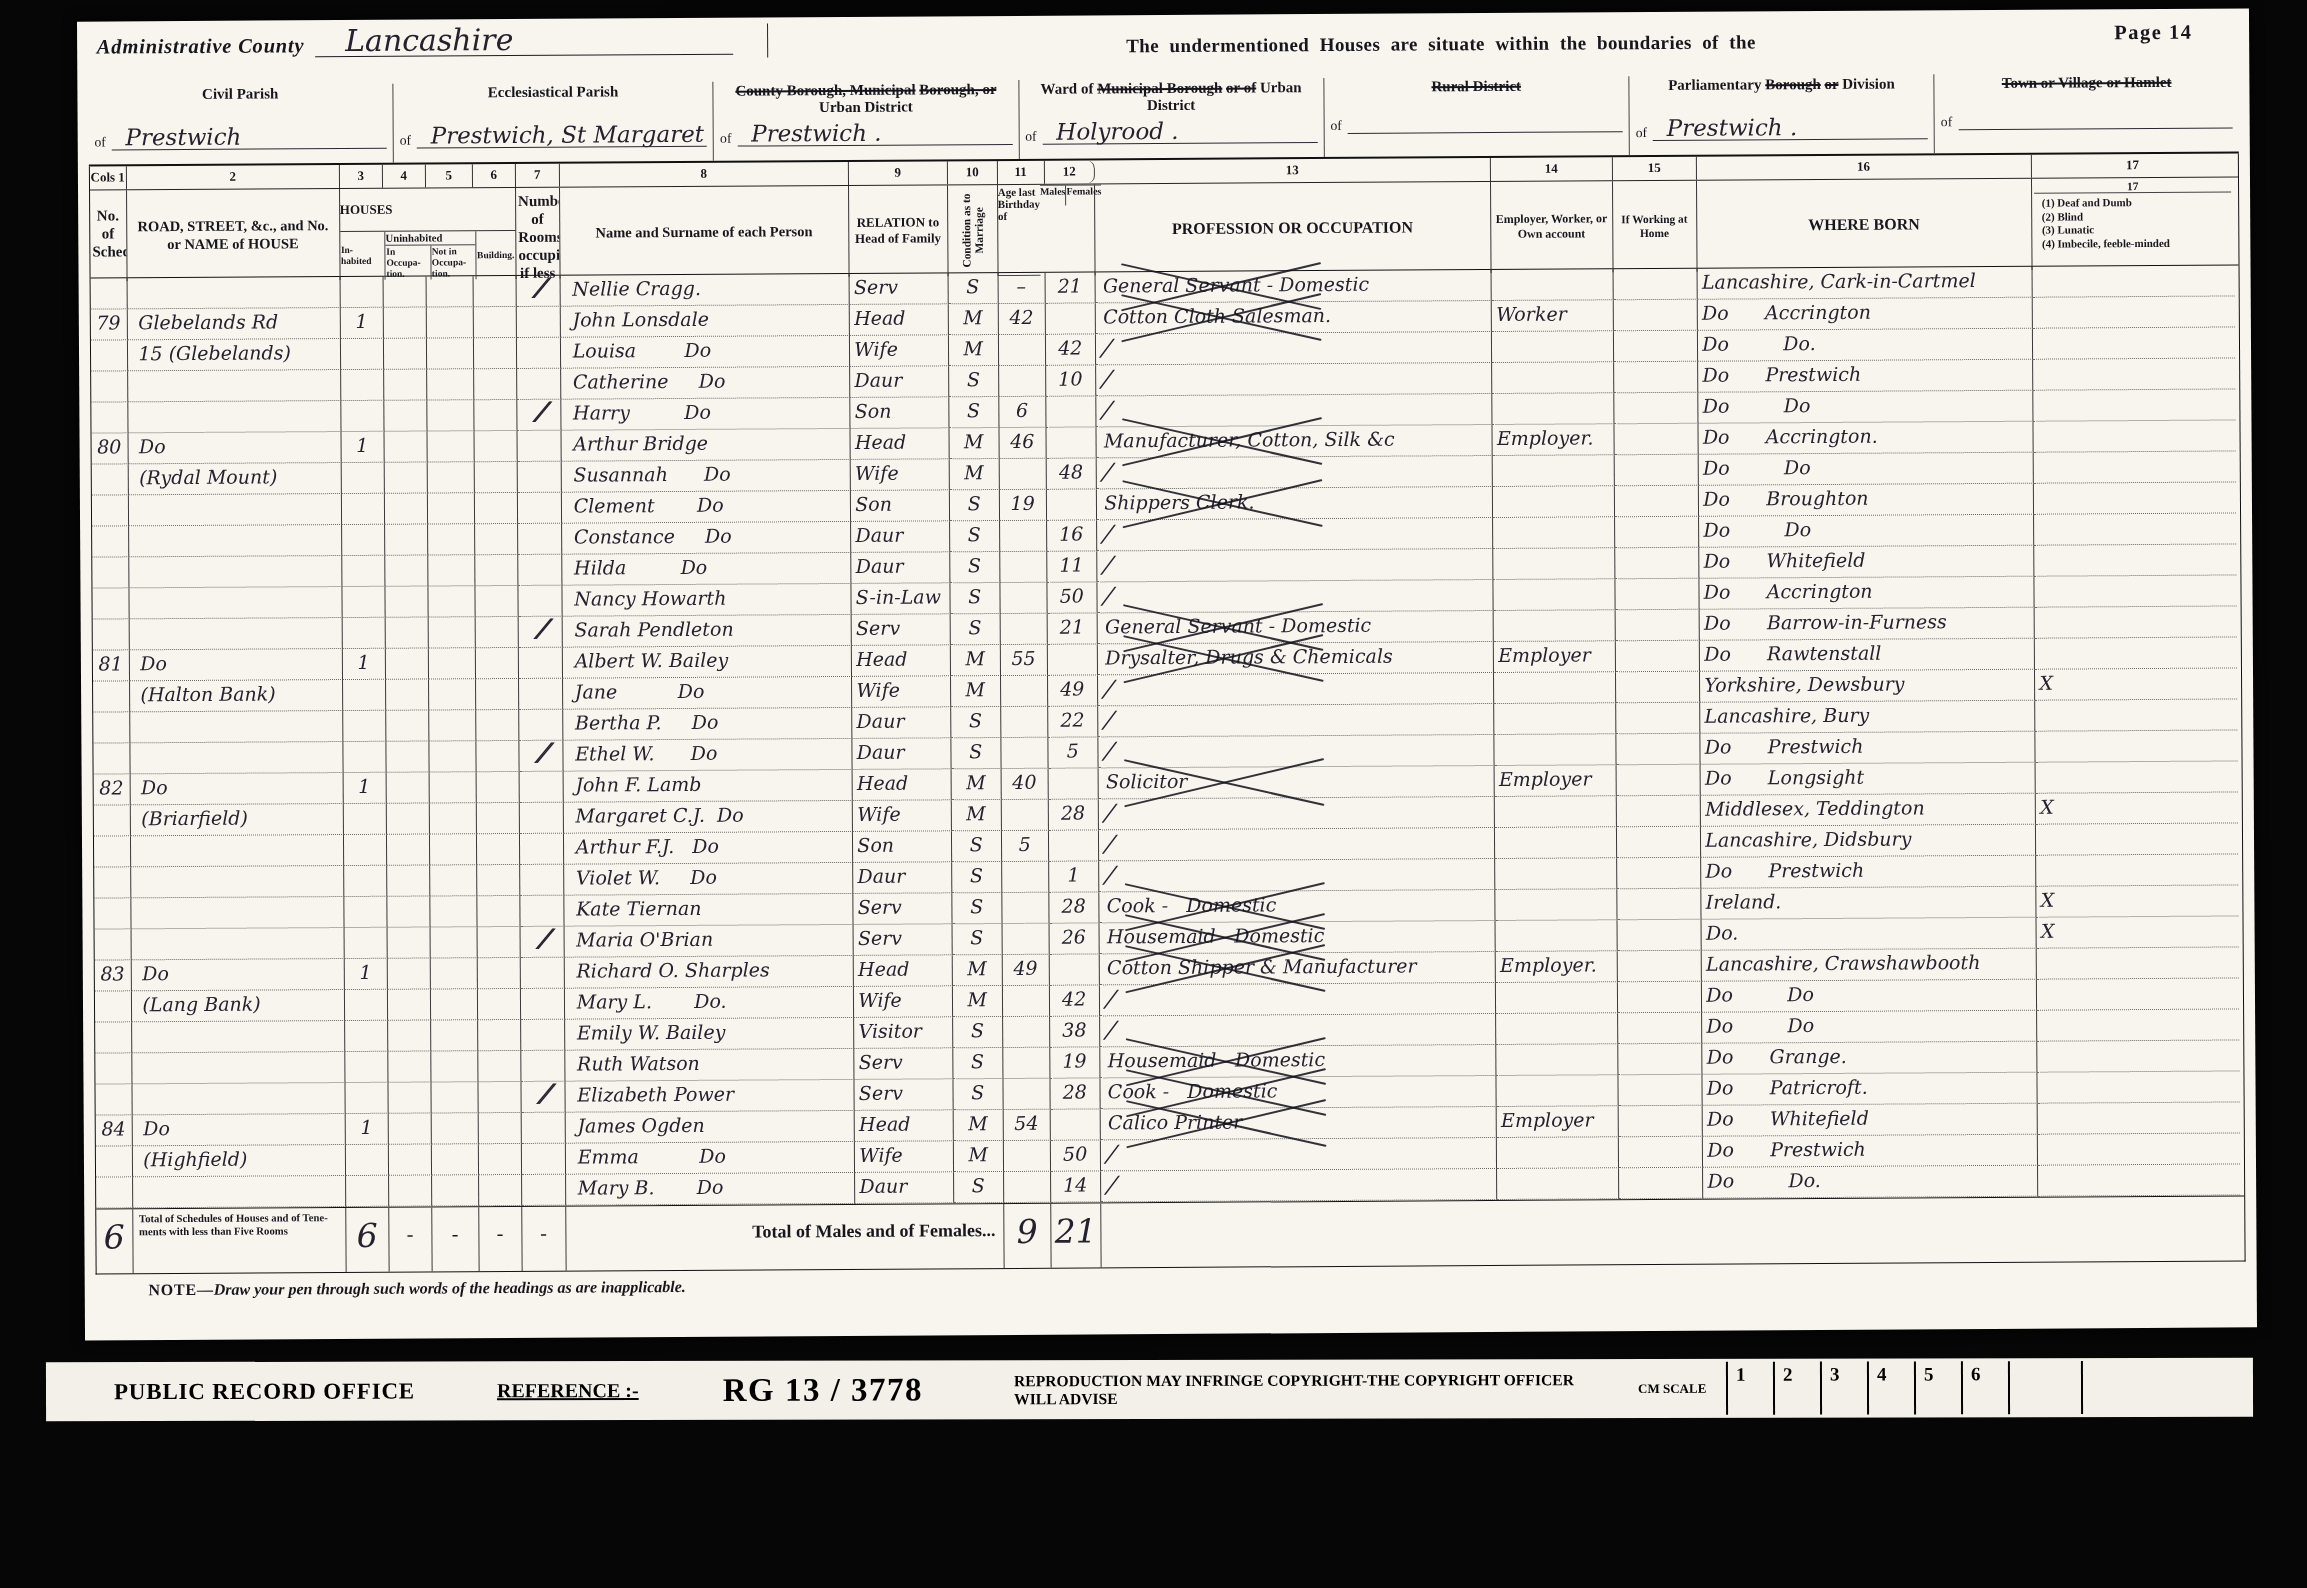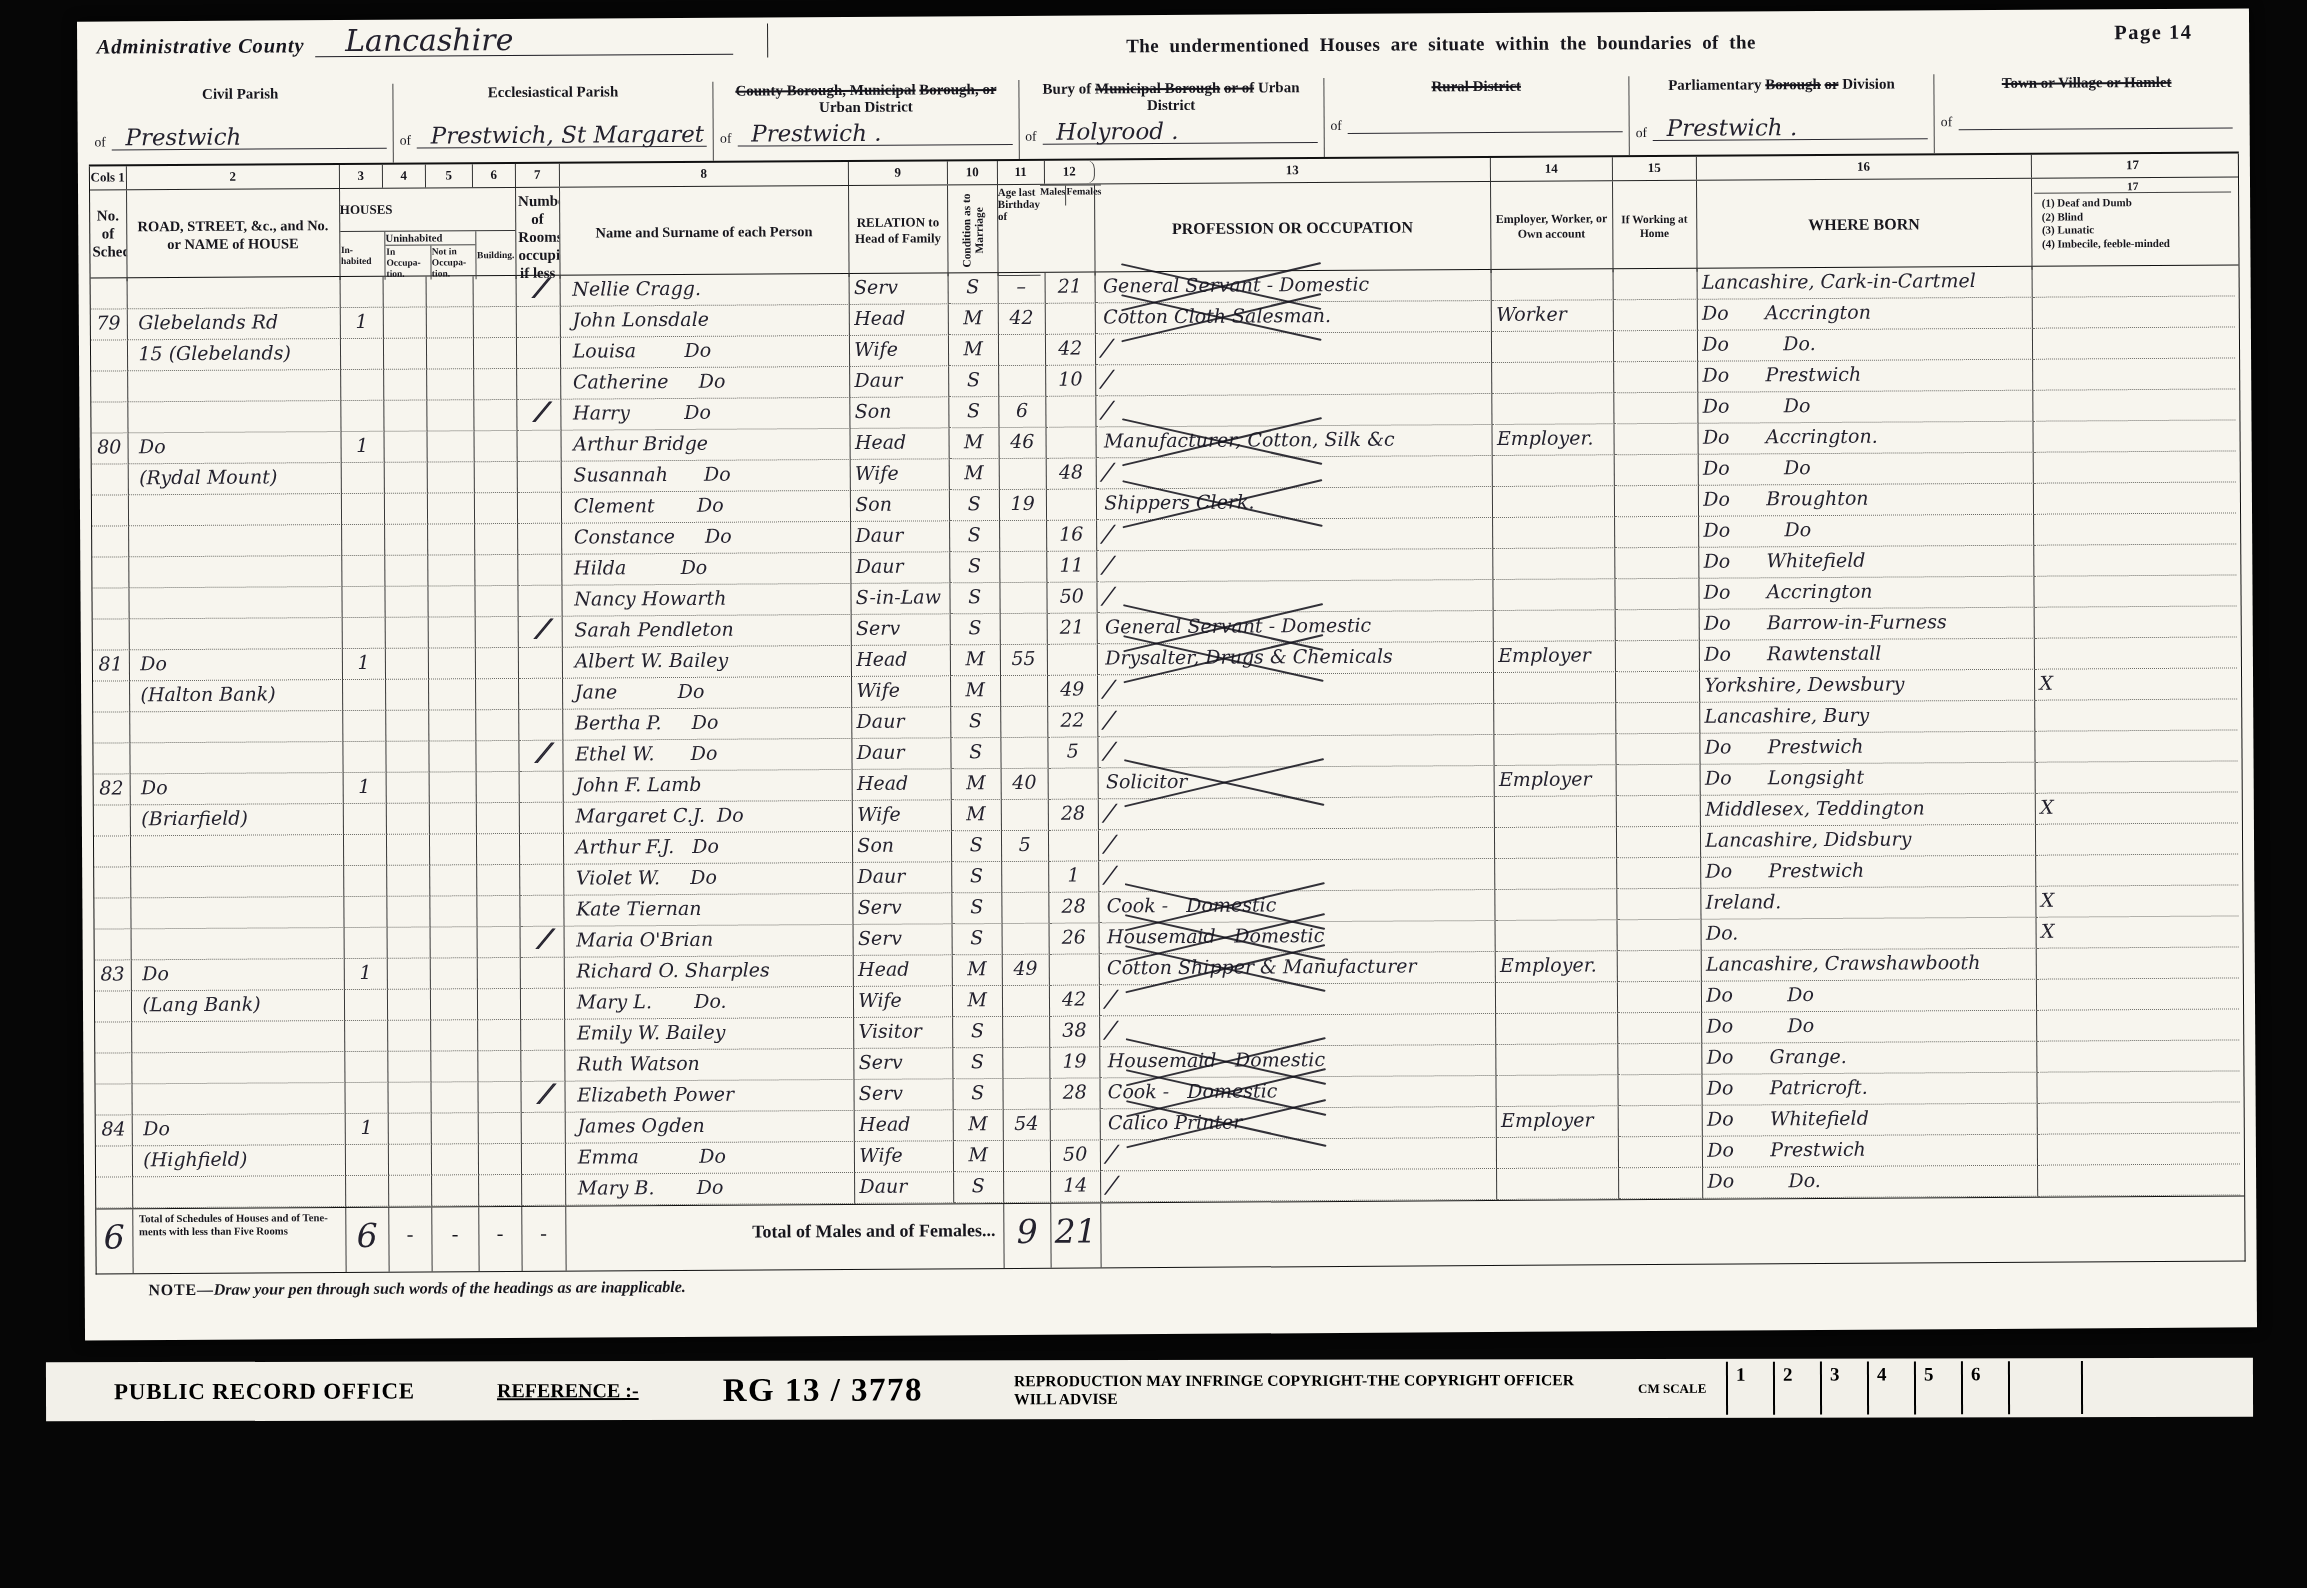--- a/index.html
+++ b/index.html
@@ -132,21 +132,21 @@
         </div>
       </div>
       <div class="dbox">
         <div class="dtitle"><span class="struck">County Borough, Municipal</span> <span class="struck">Borough, or</span> <span class=""> Urban District</span> </div>
         <div class="ofline">
           <span class="ofword">of</span>
           <span class="dvalue hw">Prestwich .</span>
         </div>
       </div>
       <div class="dbox">
-        <div class="dtitle"><span class="">Bury of </span> <span class="struck">Municipal Borough</span> <span class="struck">or of</span> <span class=""> Urban District</span> </div>
+        <div class="dtitle"><span class="">Ward of </span> <span class="struck">Municipal Borough</span> <span class="struck">or of</span> <span class=""> Urban District</span> </div>
         <div class="ofline">
           <span class="ofword">of</span>
           <span class="dvalue hw">Holyrood .</span>
         </div>
       </div>
       <div class="dbox">
         <div class="dtitle"><span class="struck">Rural District</span> </div>
         <div class="ofline">
           <span class="ofword">of</span>
           <span class="dvalue hw"></span>

